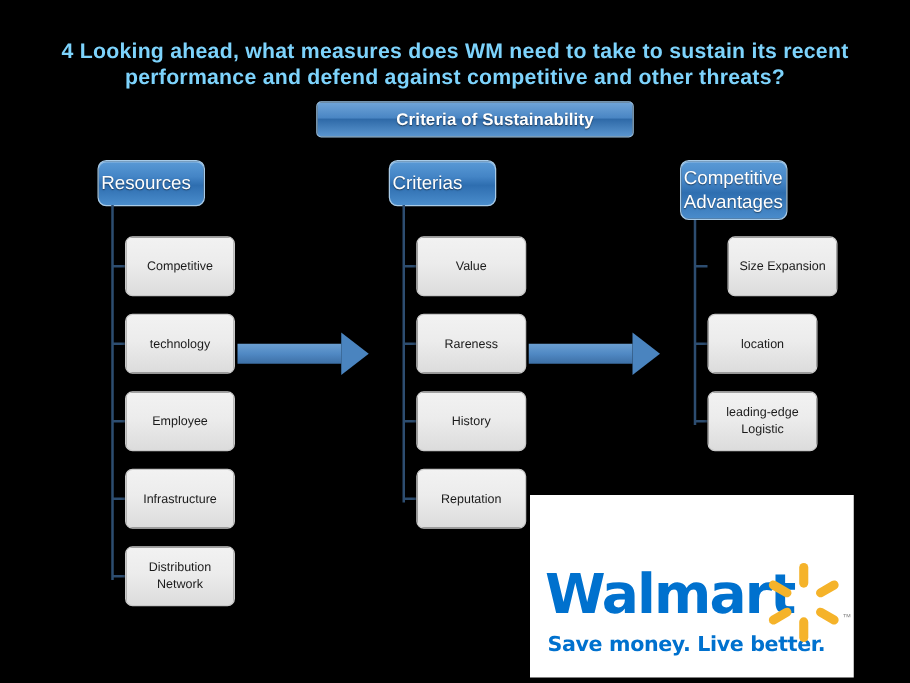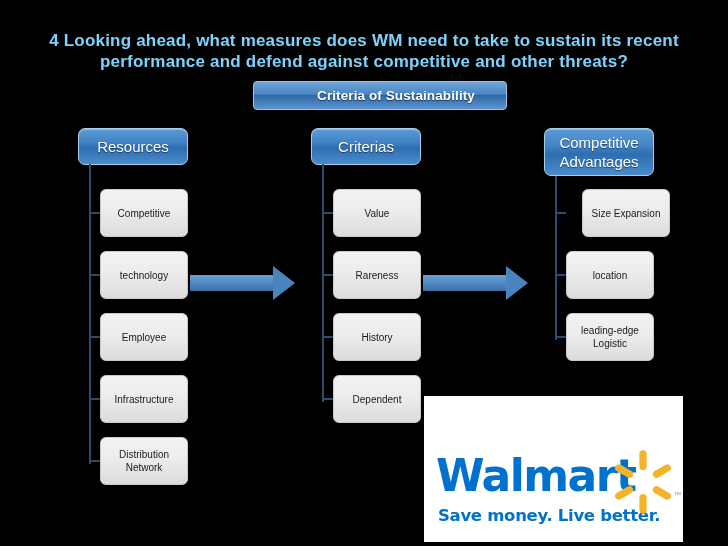--- a/index.html
+++ b/index.html
@@ -59,29 +59,29 @@
     position: absolute;
     top: 128px;
   }
   .col-1 { left: 78px; }
   .col-2 { left: 311px; }
   .col-3 { left: 544px; }
 
   
   .node-head {
     position: relative;
-    width: 110px;
+    width: 86px;
     box-sizing: border-box;
     border-radius: 7px;
     background: linear-gradient(to bottom, #5a9ad6 0%, #4485c6 35%, #2e6eb0 55%, #4a8ccb 100%);
     border: 1px solid #a8cbe8;
     box-shadow: 0 2px 4px rgba(0,0,0,0.7), inset 0 1px 0 rgba(255,255,255,0.35);
     color: #ffffff;
     font-size: 15px;
-    text-align: center;
+    text-align: left;
     padding: 8px 2px;
     text-shadow: 0 1px 1px rgba(0,0,0,0.5);
     line-height: 19px;
   }
   .node-head.tall { padding: 4px 2px; }
 
   
   .spine {
     position: absolute;
     width: 2px;
@@ -246,21 +246,21 @@
       <span>Rareness</span>
     </div>
 
     <div class="stub" style="top:208px;"></div>
     <div class="leaf wide" style="top:185px;">
       <span>History</span>
     </div>
 
     <div class="stub" style="top:270px;"></div>
     <div class="leaf wide" style="top:247px;">
-      <span>Dependent</span>
+      <span>Reputation</span>
     </div>
   </div>
 
   <div class="column col-3">
     <div class="node-head tall">
       <span>Competitive Advantages</span>
     </div>
     <div class="spine" style="top:48px;height:164px;"></div>
 
     <div class="stub" style="top:84px;"></div>

